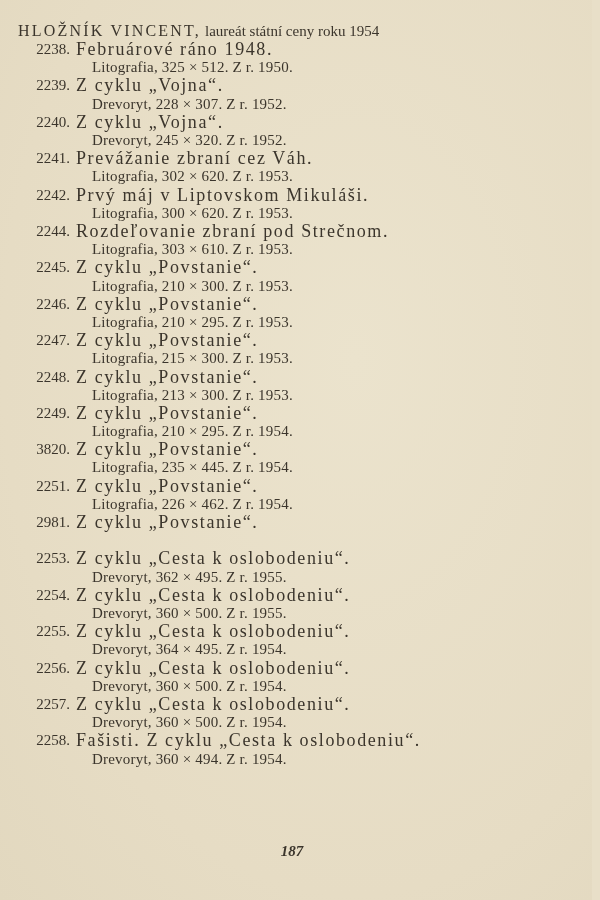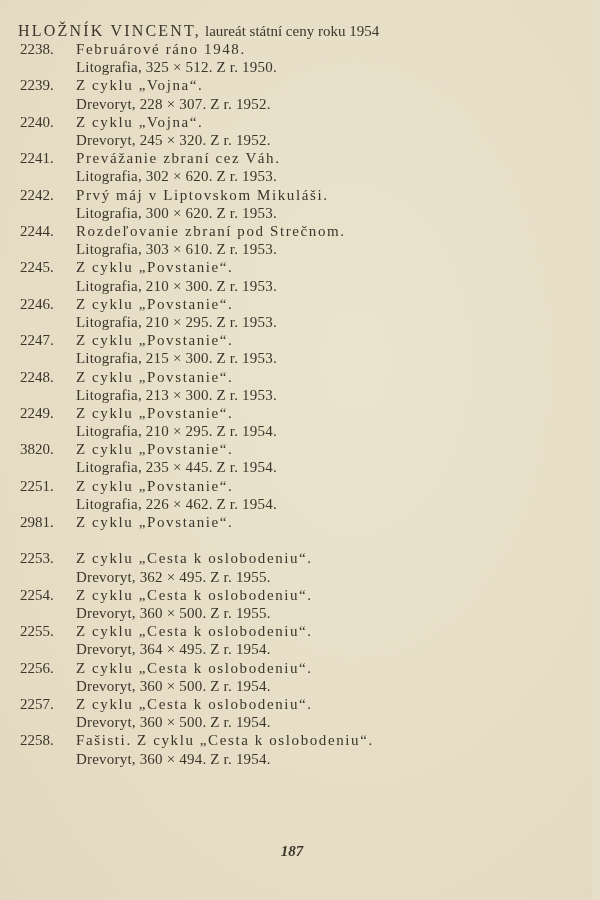--- a/index.html
+++ b/index.html
@@ -10,23 +10,23 @@
     color:#3b352c;
     position:relative;
   }
   .page { position:absolute; left:0; top:0; width:592px; height:900px;
     background: radial-gradient(ellipse at 60% 40%, #ebe3cd 0%, #e6dcc4 70%, #e2d8bf 100%); }
   .header { position:absolute; left:18px; top:22px; font-size:16px; line-height:18px; white-space:nowrap; }
   .header .name { letter-spacing:2.2px; }
   .header .note { font-size:15px; letter-spacing:0; }
   .entries { position:absolute; left:0; top:40px; width:600px; }
   .entry { position:relative; height:36.4px; }
-  .num { position:absolute; left:20px; width:50px; top:0; text-align:left; font-size:15px; line-height:18px; }
-  .title { position:absolute; left:76px; top:0; font-size:15px; line-height:18px; letter-spacing:1.6px; white-space:nowrap; }
-  .detail { position:absolute; left:76px; top:18.2px; font-size:15px; line-height:18px; letter-spacing:0.2px; white-space:nowrap; }
+  .num { position:absolute; left:20px; width:50px; top:0; text-align:right; font-size:15px; line-height:18px; }
+  .title { position:absolute; left:76px; top:0; font-size:18px; line-height:18px; letter-spacing:1.6px; white-space:nowrap; }
+  .detail { position:absolute; left:92px; top:18.2px; font-size:15px; line-height:18px; letter-spacing:0.2px; white-space:nowrap; }
   .pageno { position:absolute; left:0; width:584px; top:843px; text-align:center; font-style:italic; font-size:15px;font-weight:bold; }
 </style>
 </head>
 <body>
 
 <div class="page">
   <div class="header">
     <span class="name">HLOŽNÍK VINCENT,</span>
     <span class="note">laureát státní ceny roku 1954</span>
   </div>

